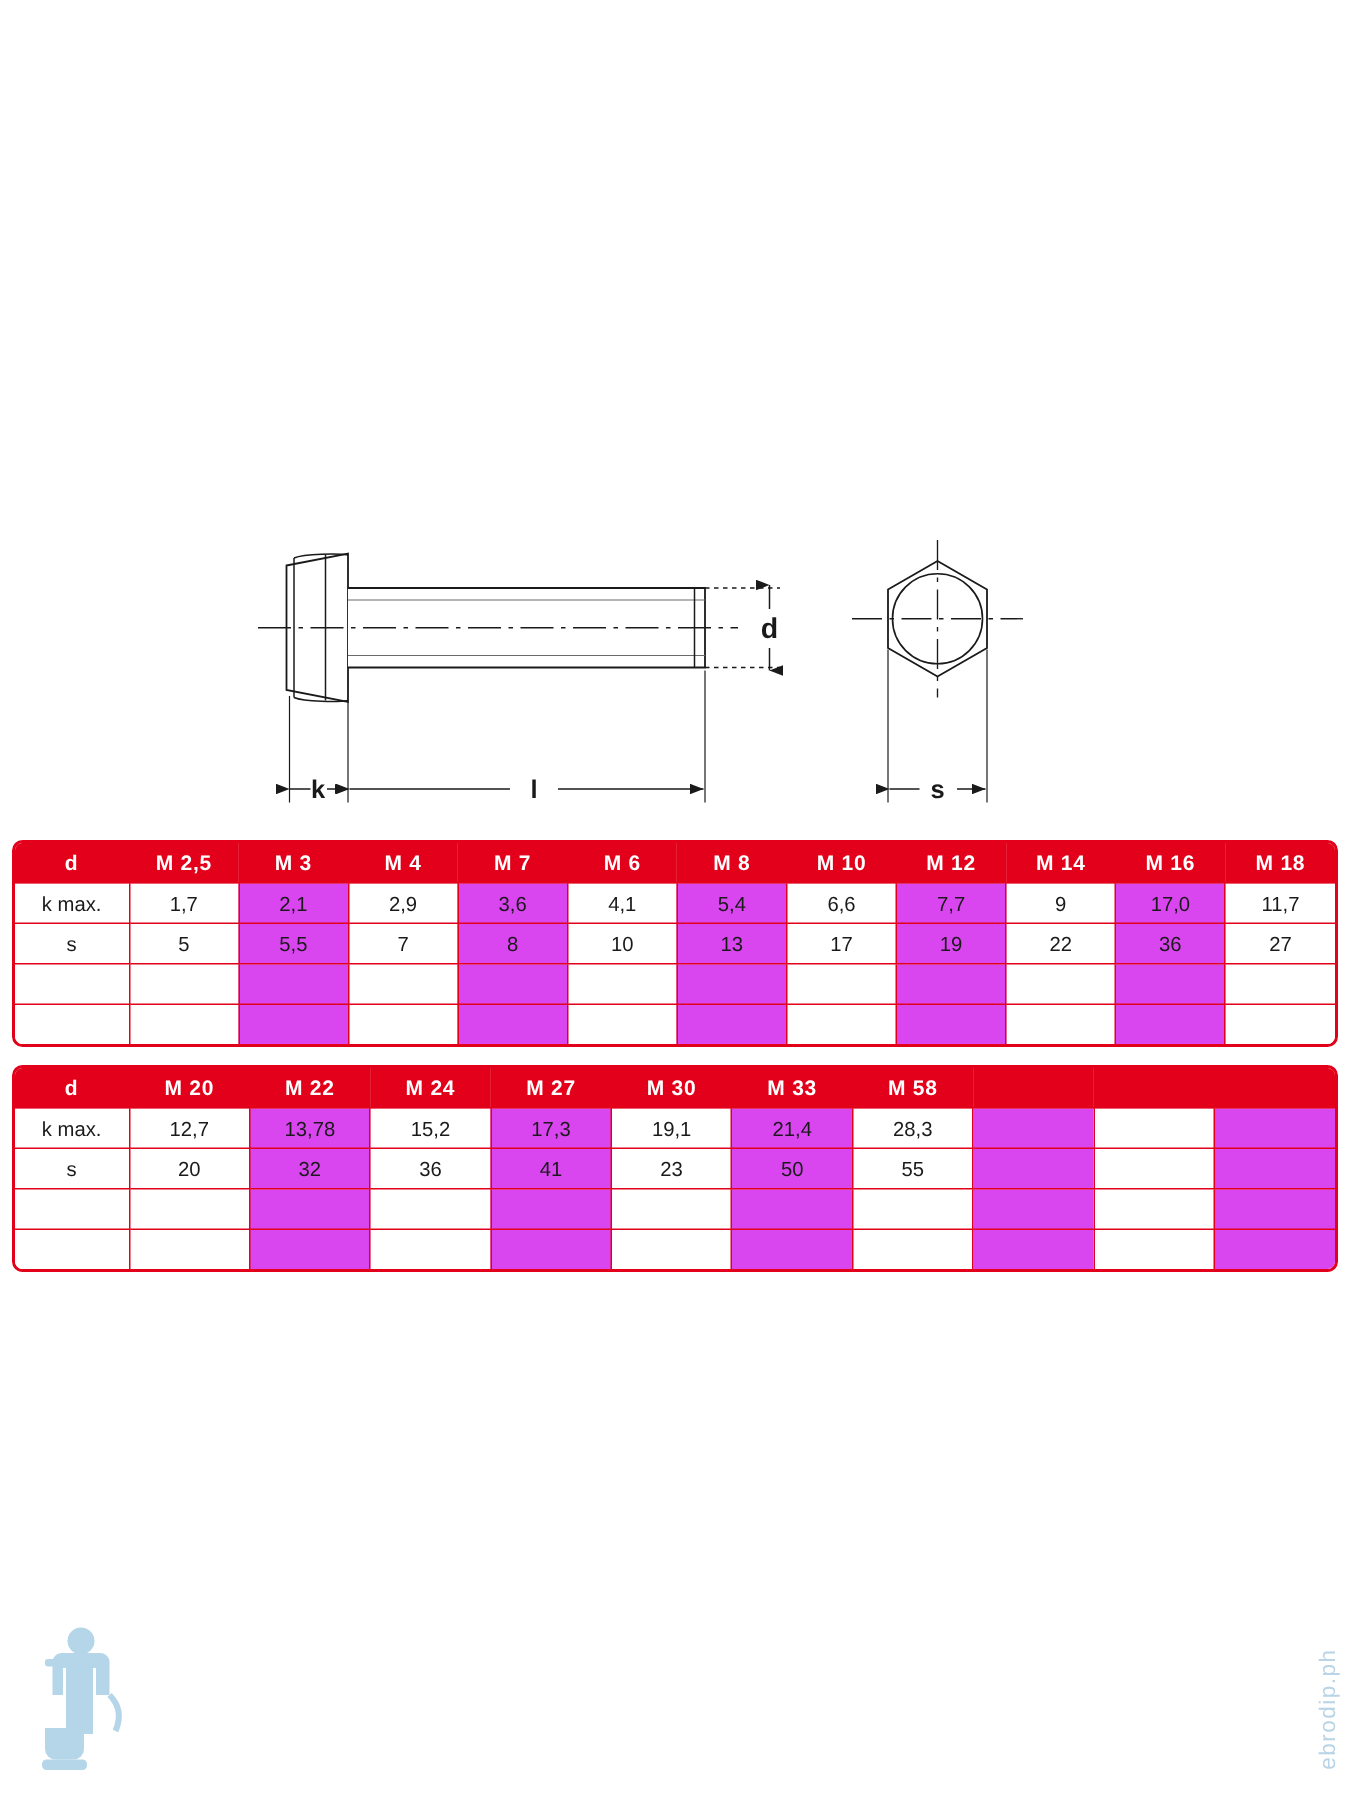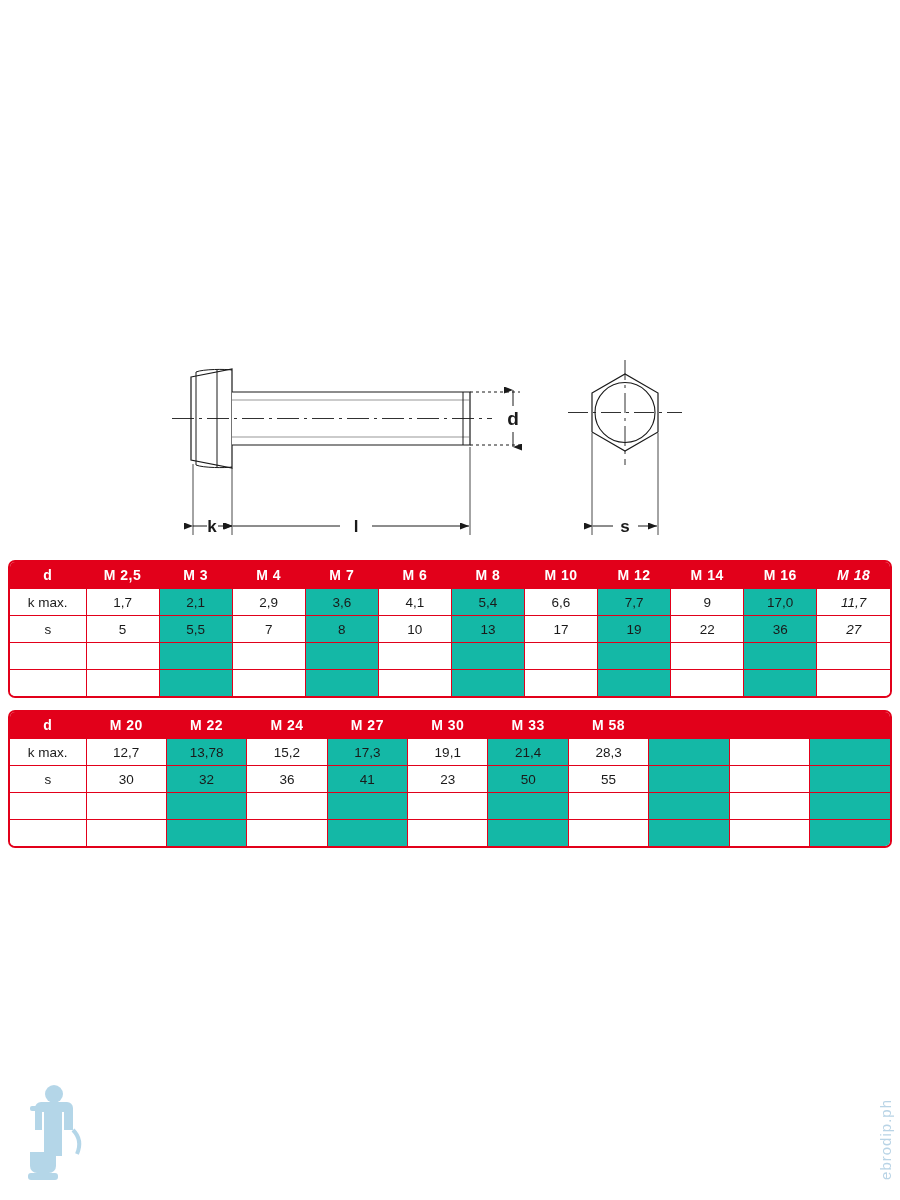--- a/index.html
+++ b/index.html
@@ -61,26 +61,26 @@
   }
   table.spec tr.header-row th.lbl {
     text-align: center;
   }
   td.rowlabel {
     font-weight: normal;
     font-size: 13.5px;
     background: #ffffff;
     text-align: center;
   }
-  td.shade { background: #14b8a6; }
+  td.shade { background: #d946ef; }
   td.plain { background: #ffffff; }
 
   
   table.spec tr td:first-child, table.spec tr th:first-child { border-left: none; }
-  table.spec tr td:last-child, table.spec tr th:last-child { border-right: none; font-style: italic; }
+  table.spec tr td:last-child, table.spec tr th:last-child { border-right: none; }
   table.spec tr:first-child th { border-top: none; }
   table.spec tr:last-child td { border-bottom: none; }
 
   
   #watermark {
     position: absolute;
     right: 6px;
     bottom: 20px;
     font-size: 15px;
     color: #b9d4e6;
@@ -300,21 +300,21 @@
           <td class="shade">17,3</td>
           <td class="plain">19,1</td>
           <td class="shade">21,4</td>
           <td class="plain">28,3</td>
           <td class="shade"></td>
           <td class="plain"></td>
           <td class="shade"></td>
         </tr>
         <tr>
           <td class="rowlabel">s</td>
-          <td class="plain">30</td>
+          <td class="plain">20</td>
           <td class="shade">32</td>
           <td class="plain">36</td>
           <td class="shade">41</td>
           <td class="plain">23</td>
           <td class="shade">50</td>
           <td class="plain">55</td>
           <td class="shade"></td>
           <td class="plain"></td>
           <td class="shade"></td>
         </tr>

